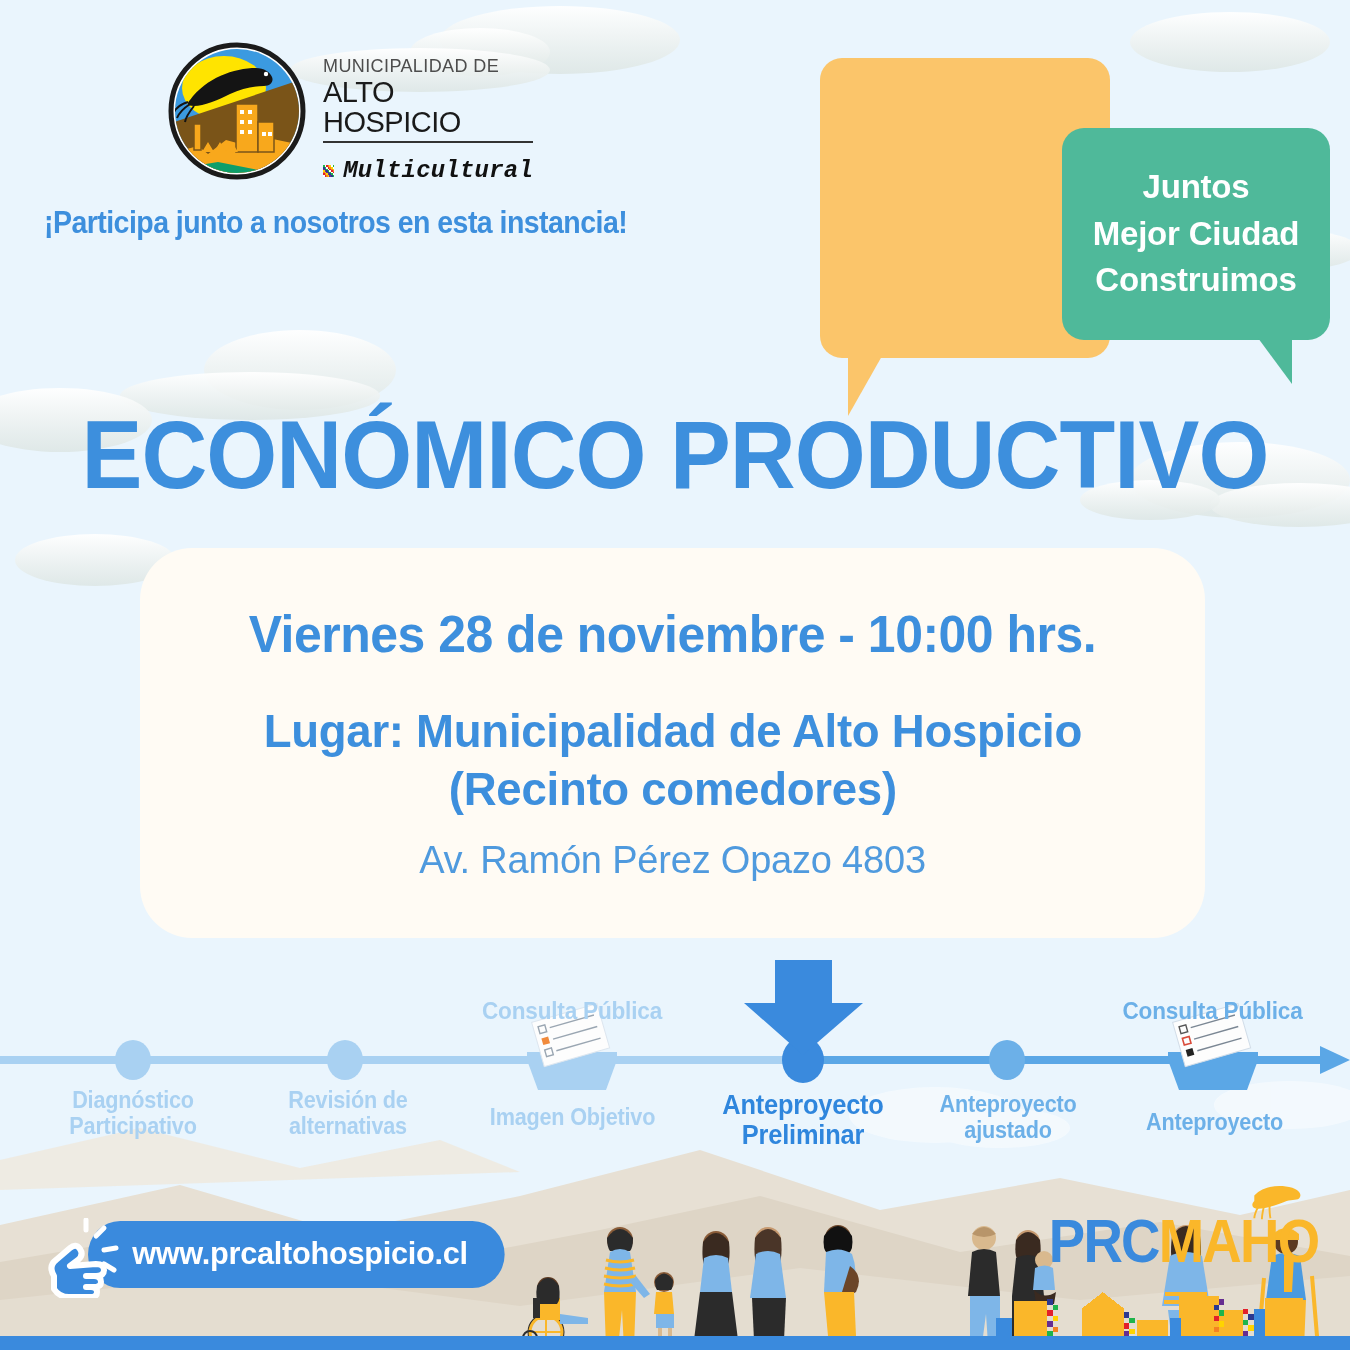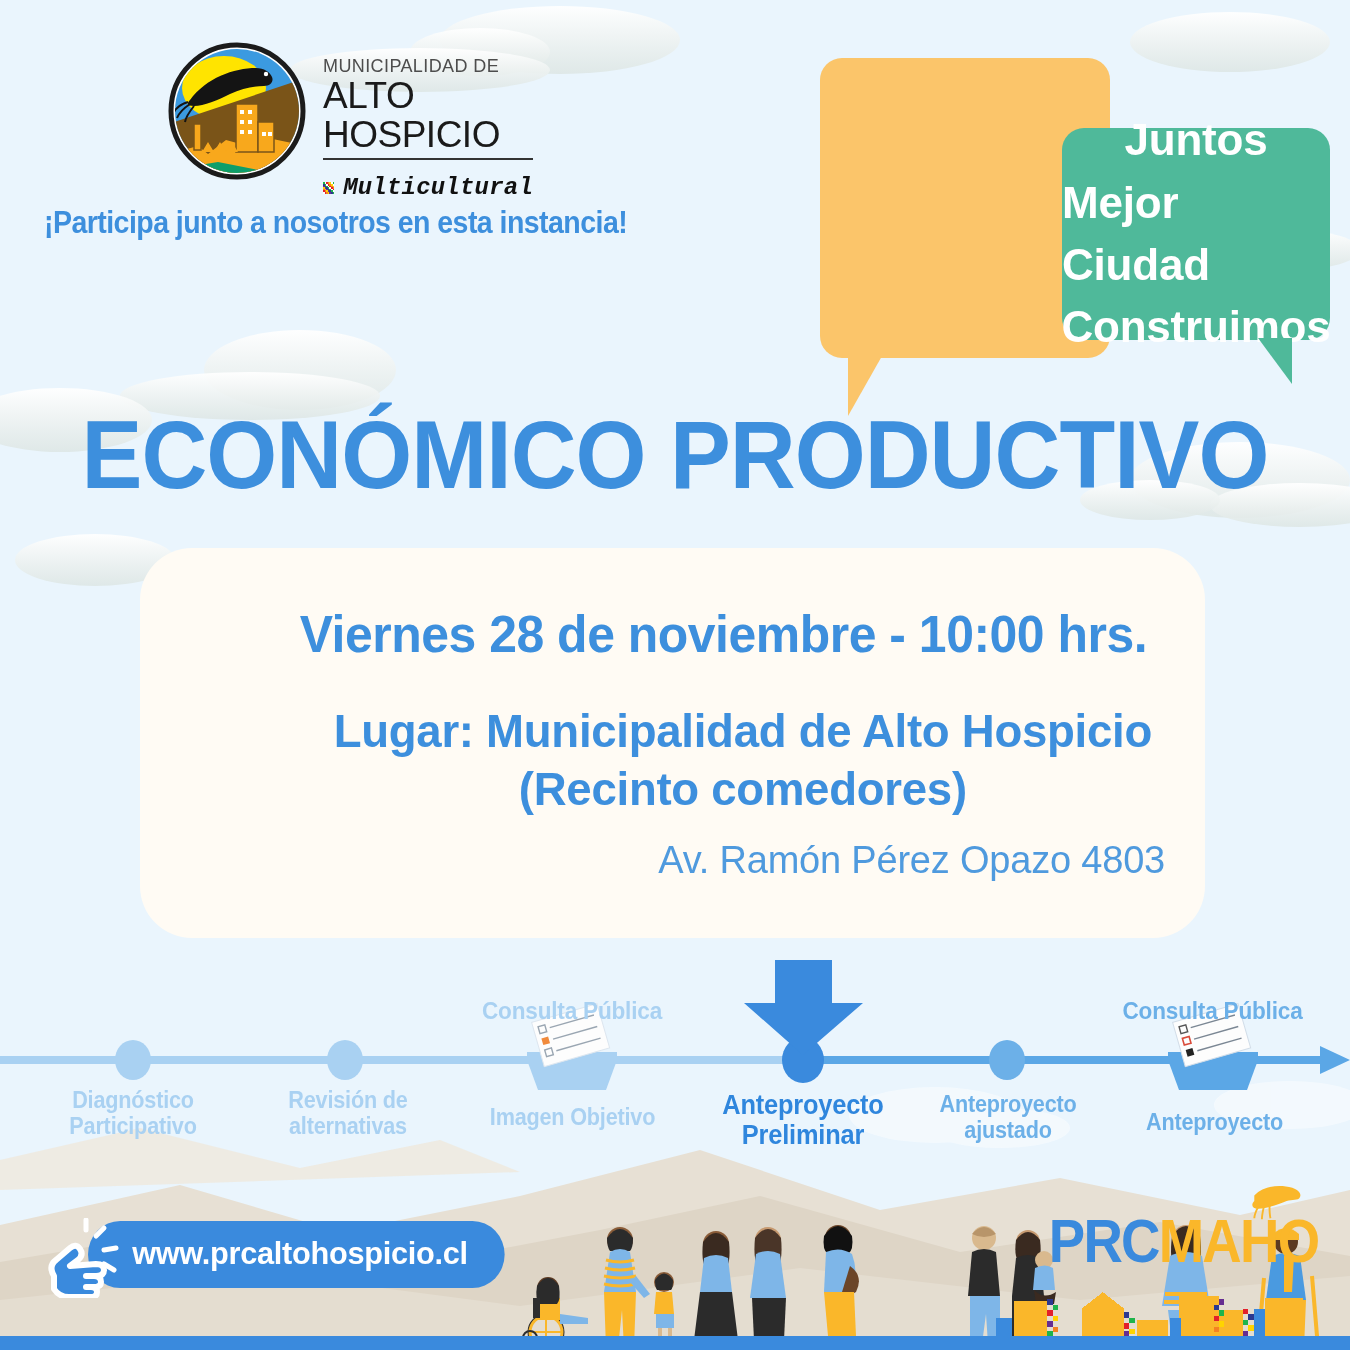--- a/index.html
+++ b/index.html
@@ -18,21 +18,21 @@
   }
 
   
   .cloudlayer { position:absolute; inset:0; pointer-events:none; }
 
   
   .logo-wrap { position:absolute; left:168px; top:42px; width:360px; height:150px; }
   .seal { position:absolute; left:0; top:0; width:138px; height:138px; }
   .logo-text { position:absolute; left:155px; top:14px; width:210px; }
   .muni-small { font-size:18px; letter-spacing:.4px; color:#4d4d4d; font-family:"Liberation Sans",sans-serif; }
-  .muni-big { font-size:37px; font-weight:400; color:#1a1a1a; letter-spacing:-.5px; line-height:1.05;
+  .muni-big { font-size:29px; font-weight:400; color:#1a1a1a; letter-spacing:-.5px; line-height:1.05;
               border-bottom:2px solid #333; padding-bottom:3px; display:inline-block; }
   .multi-row { display:flex; align-items:center; gap:9px; margin-top:8px; }
   .wiphala { width:40px; height:40px; display:block; }
   .multi-word { font-family:Liberation Mono, monospace; font-style:italic; font-weight:bold;
                 font-size:24px; color:#111; letter-spacing:.2px; }
 
   .tagline {
     position:absolute; left:44px; top:205px; width:600px;
     font-size:31px; font-weight:bold; color:#3d8fdd;
     letter-spacing:-.6px; white-space:nowrap;
@@ -66,34 +66,34 @@
   }
   .bub-green {
     position:absolute; left:1062px; top:128px; width:268px; height:212px;
     background:#4fb99a; border-radius:22px; color:#fff;
     display:flex; flex-direction:column; align-items:center; justify-content:center;
   }
   .bub-green:after {
     content:""; position:absolute; right:38px; bottom:-44px;
     border-right:34px solid #4fb99a; border-bottom:46px solid transparent;
   }
-  .bub-green div { font-size:44px; font-weight:bold; line-height:1.42; letter-spacing:-.2px; }
+  .bub-green div { font-size:33px; font-weight:bold; line-height:1.42; letter-spacing:-.2px; }
 
   
   .main-title {
     position:absolute; left:0; right:0; top:400px; text-align:center;
     font-size:96px; font-weight:bold; color:#3d8fdd; letter-spacing:-1px;
     transform:scaleX(.95);
   }
 
   
   .info-card {
     position:absolute; left:140px; top:548px; width:1065px; height:390px;
     background:#fffbf4; border-radius:52px;
-    display:flex; flex-direction:column; align-items:flex-end; justify-content:center;
+    display:flex; flex-direction:column; align-items:center; justify-content:center;
     padding:0 40px;
   }
   .info-date {
     font-size:52px; font-weight:bold; color:#3d8fdd; letter-spacing:-.5px;
     margin-bottom:38px; transform:scaleX(.96);
   }
   .info-place {
     font-size:47px; font-weight:bold; color:#3d8fdd; line-height:1.22;
     text-align:center; letter-spacing:-.3px; transform:scaleX(.97);
   }

